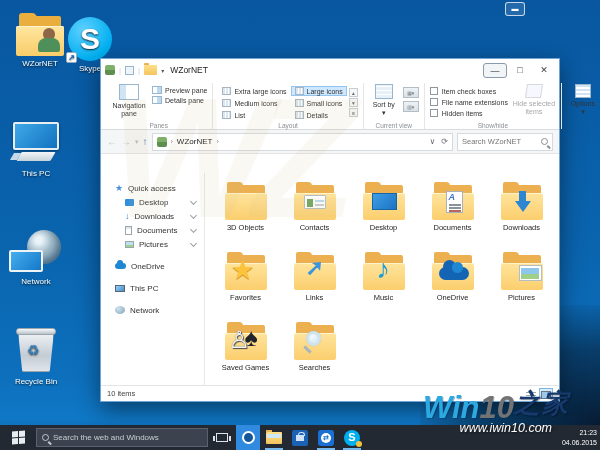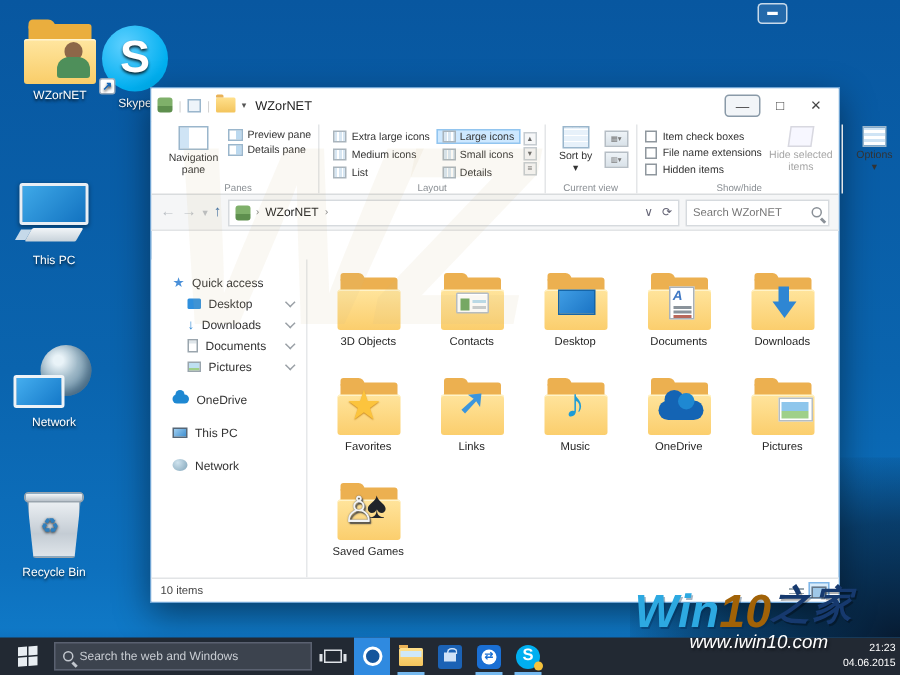--- a/index.html
+++ b/index.html
@@ -180,21 +180,21 @@
   .tv-ic { width:16px; height:16px; background:#1a6fd4; border-radius:3px; display:flex; align-items:center; justify-content:center; }
   .tv-ic i { width:10px; height:10px; background:#fff; border-radius:50%; color:#1a6fd4; font-size:7px; line-height:10px; text-align:center; font-style:normal; font-weight:bold; }
   .sk-ic { position:relative; width:16px; height:16px; background:#00aff0; border-radius:50%; color:#fff; font-size:11px; font-weight:bold; text-align:center; line-height:15px; }
   .sk-ic:after { content:''; position:absolute; right:-2px; bottom:-1px; width:6px; height:6px; background:#f5c23c; border-radius:50%; }
   .clock { margin-left:auto; text-align:right; color:#fff; font-size:7px; line-height:1.3; padding-right:3px; }
 
   
   .buildmark { position:absolute; right:8px; top:392px; text-align:right; color:rgba(255,255,255,.9); font-size:7.5px; line-height:1.4; z-index:5; text-shadow:0 1px 1px rgba(0,0,0,.4); }
   .sitelogo { position:absolute; right:30px; top:390px; z-index:6; font-style:italic; font-weight:bold; white-space:nowrap; }
   .sitelogo .w1 { font-size:31px; color:#2da9e1; text-shadow:1px 1px 0 rgba(0,40,80,.35); }
-  .sitelogo .w2 { font-size:31px; color:#a16207; text-shadow:1px 1px 0 rgba(0,40,80,.35);margin-top:26px; }
+  .sitelogo .w2 { font-size:31px; color:#737373; text-shadow:1px 1px 0 rgba(0,40,80,.35);margin-top:26px; }
   .sitelogo .w3 { font-size:26px; color:#16396e; letter-spacing:2px; position:relative; top:-6px; text-shadow:1px 1px 0 rgba(0,0,0,.3); }
   .siteurl { position:absolute; right:48px; top:421px; z-index:6; color:#fff; font-size:12.5px; font-weight:normal; font-style:italic; text-shadow:1px 1px 2px rgba(0,0,0,.5); }
 </style>
 </head>
 <body>
 
 <div class="dicon" style="left:4px; top:8px;">
   <div class="ig">
       <div class="wz-folder">
     <div class="fb2"></div>
@@ -514,20 +514,28 @@
       </div>
       <div class="tile">
         <div class="fold">
             <div class="fb"></div>
             <div class="ff"></div>
             <span class="ov ov-spade">♠</span>
             <span class="ov ov-pawn">♙</span>
           </div>
         <span class="lbl">Saved Games</span>
       </div>
+      <div class="tile">
+        <div class="fold">
+            <div class="fb"></div>
+            <div class="ff"></div>
+            <div class="ov ov-lens"></div>
+          </div>
+        <span class="lbl">Searches</span>
+      </div>
     </div>
   </div>
 
   <div class="statusbar">
     <span>10 items</span>
     <div class="view-toggles">
       <div class="vt"></div>
       <div class="vt sel"></div>
     </div>
   </div>

